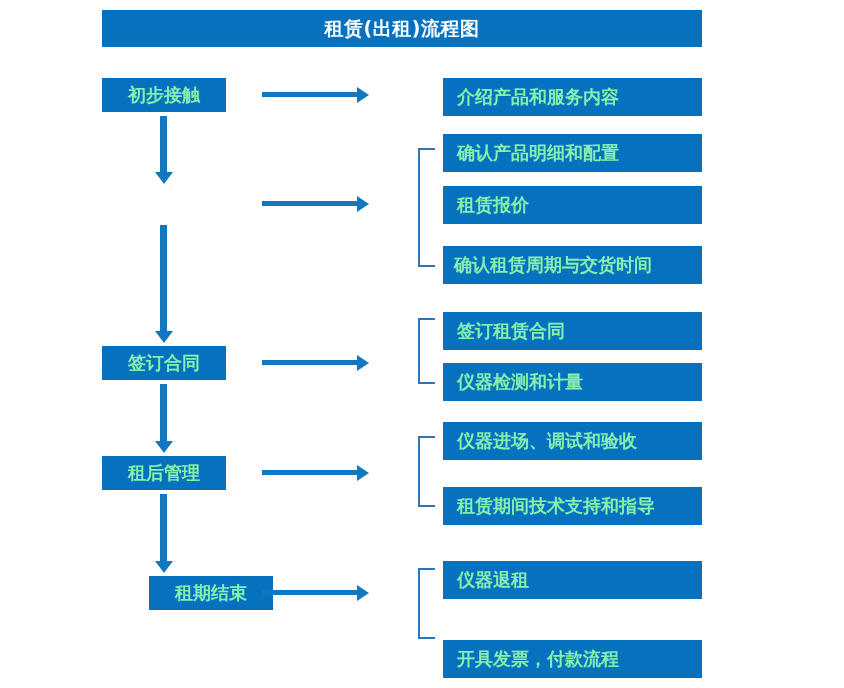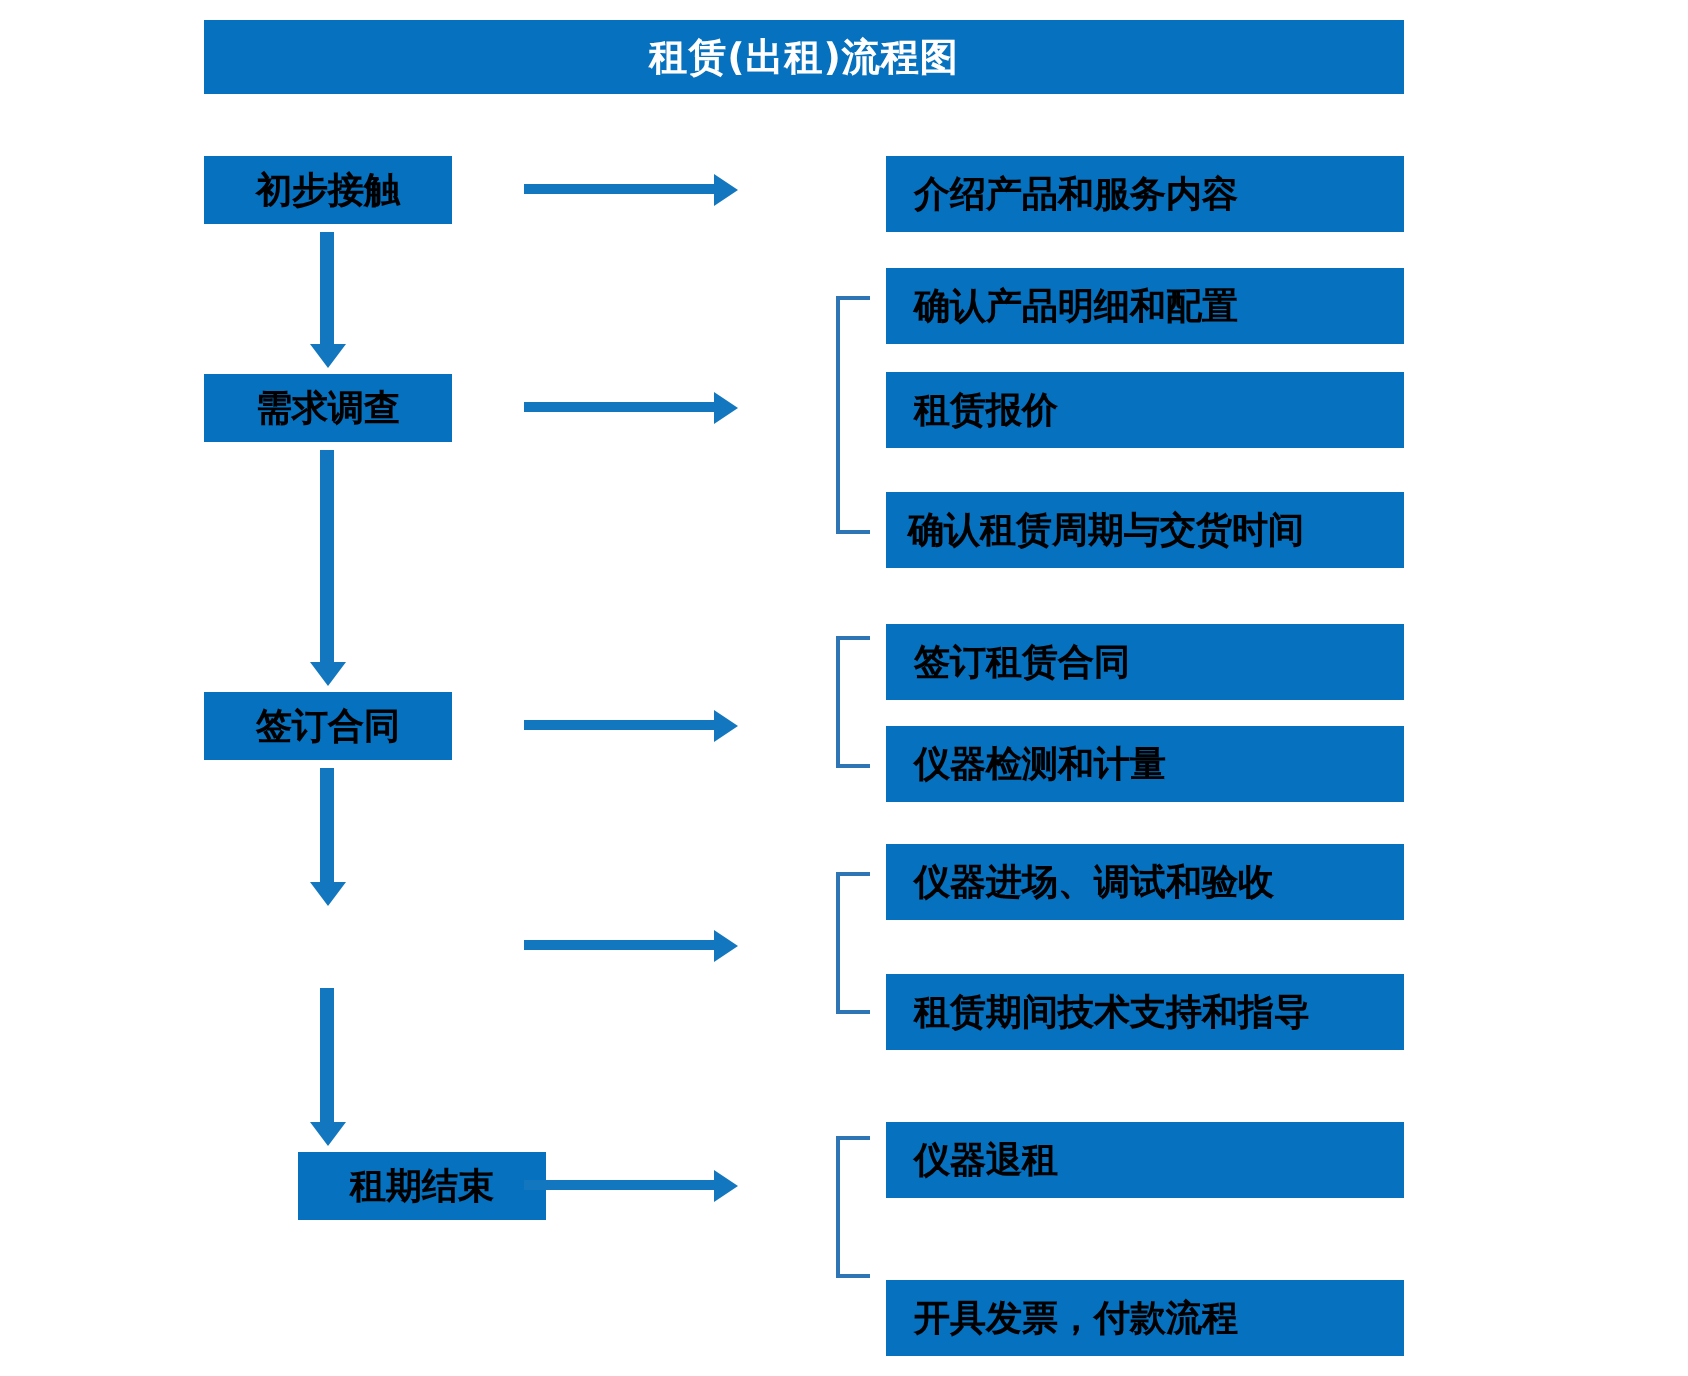--- a/index.html
+++ b/index.html
@@ -17,21 +17,21 @@
     width:600px;height:37px;
     background:#0571BF;
     color:#ffffff;
     display:flex;align-items:center;justify-content:center;
     font-size:19px;font-weight:bold;letter-spacing:.5px;
   }
 
   .node{
     position:absolute;
     background:#0571BF;
-    color:#000000;
+    color:#86efac;
     display:flex;align-items:center;
     font-size:18px;font-weight:bold;
     white-space:nowrap;
   }
   .node.left{
     left:102px;width:124px;height:34px;
     justify-content:center;
   }
   .node.right{
     left:443px;width:259px;height:38px;
@@ -85,24 +85,24 @@
 </style>
 </head>
 <body>
 
 <div id="stage">
 
   <div class="title-bar">租赁(出租)流程图</div>
 
   <div class="node left" style="top:78px;">初步接触</div>
 
-  <div class="node left" style="top:187px;">需求调查</div>
 
   <div class="node left" style="top:346px;">签订合同</div>
 
+  <div class="node left" style="top:456px;">租后管理</div>
 
   <div class="node left" style="top:576px;margin-left:47px;">租期结束</div>
 
   <div class="v-arrow" style="top:116px;height:57px;">
     <div class="head"></div>
   </div>
   <div class="v-arrow" style="top:225px;height:107px;">
     <div class="head"></div>
   </div>
   <div class="v-arrow" style="top:384px;height:58px;">

